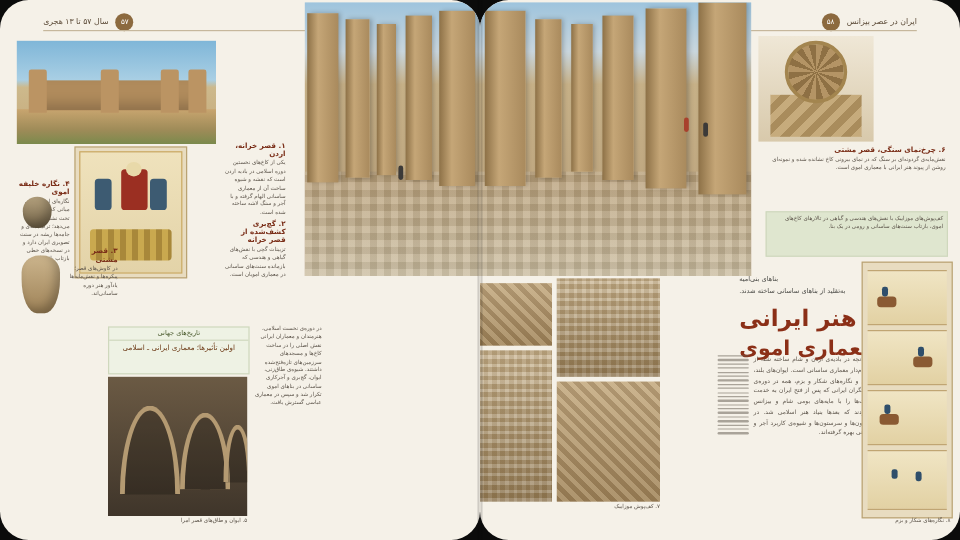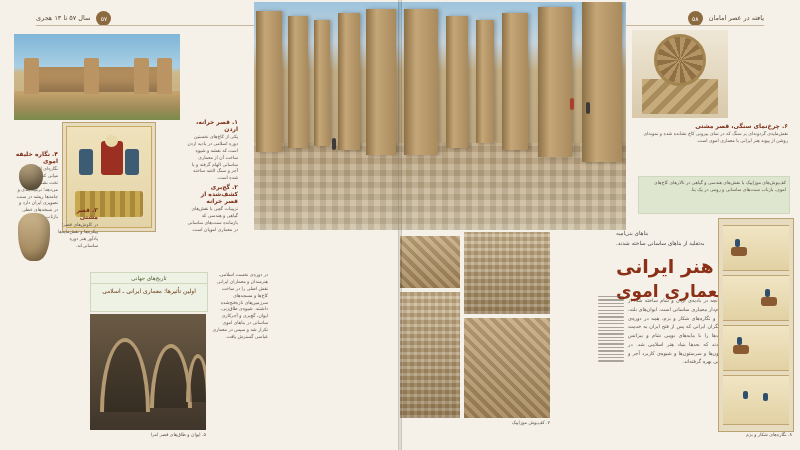--- a/index.html
+++ b/index.html
@@ -19,20 +19,21 @@
     height: 450px;
     background: #0b0b0b;
   }
   
   .page {
     position: absolute;
     top: 0;
     height: 450px;
     background: #f5f1e8;
     overflow: hidden;
+    border-radius: 24px;
   }
   .page.left  { left: 0;   width: 400px; }
   .page.right { left: 400px; width: 400px; }
   .gutter {
     position: absolute;
     left: 398px;
     top: 0;
     width: 4px;
     height: 450px;
     background: linear-gradient(to right,
@@ -372,21 +373,21 @@
       <div class="pier" style="left:60px; width:16px; top:8%; height:55%;"></div>
       <div class="pier" style="left:84px; width:22px; top:5%; height:60%;"></div>
       <div class="pier" style="left:112px; width:30px; top:3%; height:64%;"></div>
       <div class="figure" style="left:78px; top:136px;"></div>
     </div>
   </div>
 
   <div class="page right">
 
     <div class="runhead rh">
-      <span>یافته در عصر امامان</span>
+      <span>ایران در عصر بیزانس</span>
       <span class="folio">۵۸</span>
     </div>
     <div class="runline rh"></div>
 
     <div class="ph colonnade" style="left:0; top:2px; width:226px; height:228px;">
       <div class="floor"></div>
       <div class="pier" style="left:4px;   width:34px; top:3%; height:64%;"></div>
       <div class="pier" style="left:46px;  width:22px; top:6%; height:58%;"></div>
       <div class="pier" style="left:76px;  width:18px; top:8%; height:54%;"></div>
       <div class="pier" style="left:102px; width:26px; top:5%; height:60%;"></div>

